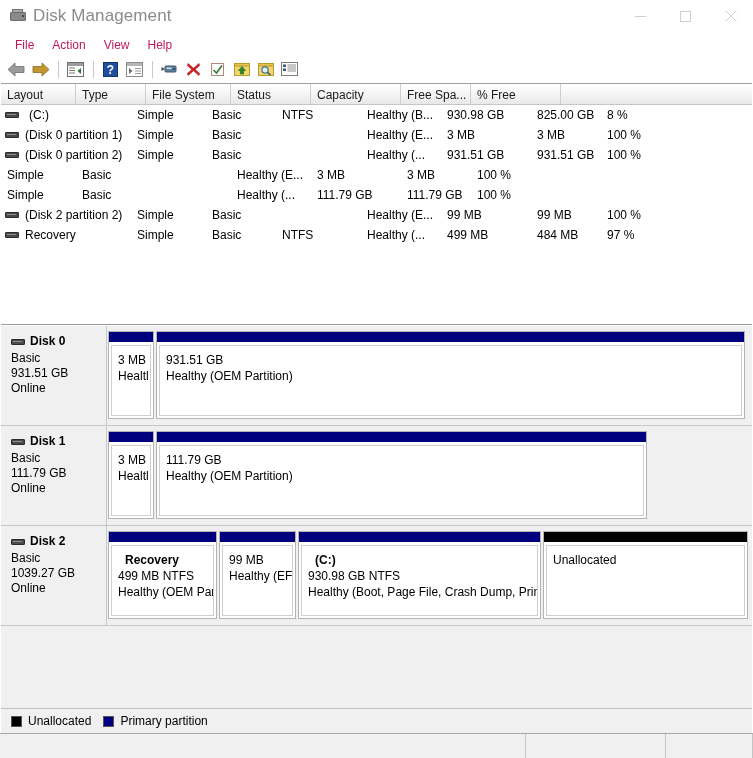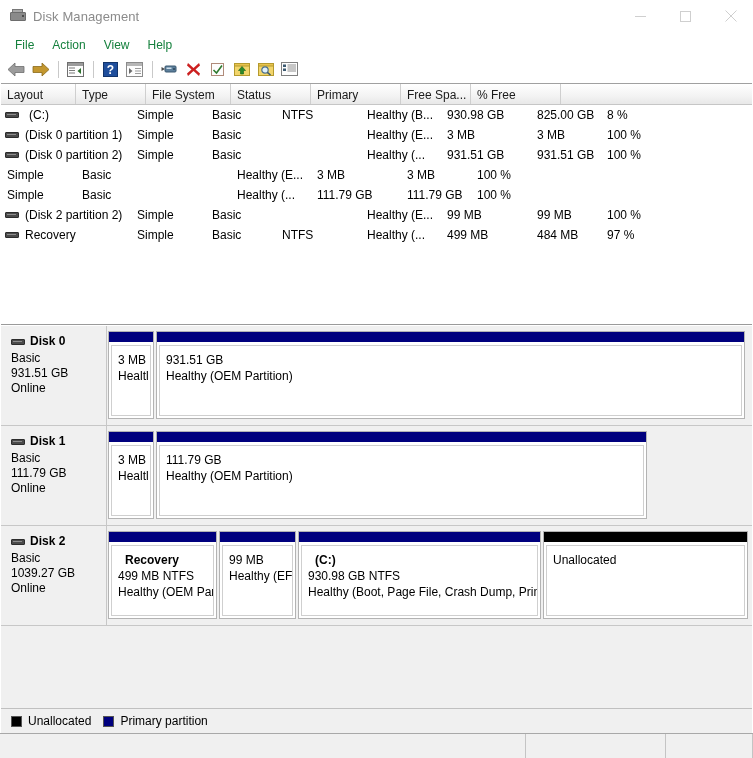--- a/index.html
+++ b/index.html
@@ -47,21 +47,21 @@
     width: 11px; height: 4px;
     background: #a8a8a8;
     border: 1px solid #777;
   }
   .title-icon .disk-dot {
     position: absolute; left: 12px; top: 7px;
     width: 2px; height: 2px;
     background: #4b4b4b;
   }
   .title-text {
-    font-size: 13px;
+    font-size: 17px;
     color: #8b8b8b;
     letter-spacing: 0.1px;
   }
   .win-controls {
     margin-left: auto;
     display: flex;
     height: 33px;
   }
   .win-btn {
     width: 45px; height: 33px;
@@ -73,21 +73,21 @@
   .menubar {
     height: 23px;
     background: #ffffff;
     display: flex;
     align-items: center;
     padding-left: 6px;
     flex: 0 0 auto;
   }
   .menu-item {
     font-size: 12px;
-    color: #15803d;
+    color: #be185d;
     padding: 2px 9px;
     line-height: 16px;
   }
 
   
   .toolbar {
     height: 27px;
     background: #ffffff;
     display: flex;
     align-items: center;
@@ -416,21 +416,21 @@
       </svg>
     </div>
   </div>
 
   <div class="vol-pane">
     <div class="vol-header">
       <div class="vh-cell" style="width:75px">Layout</div>
       <div class="vh-cell" style="width:70px">Type</div>
       <div class="vh-cell" style="width:85px">File System</div>
       <div class="vh-cell" style="width:80px">Status</div>
-      <div class="vh-cell" style="width:90px">Primary</div>
+      <div class="vh-cell" style="width:90px">Capacity</div>
       <div class="vh-cell" style="width:70px">Free Spa...</div>
       <div class="vh-cell" style="width:90px">% Free</div>
       <div class="vh-cell last" style="width:61px"></div>
     </div>
     <div class="vol-body">
 
       <div class="vol-row">
         <div class="vr-cell vol-name" style="width:130px">
           <span class="drive-icon">
               <i></i>

